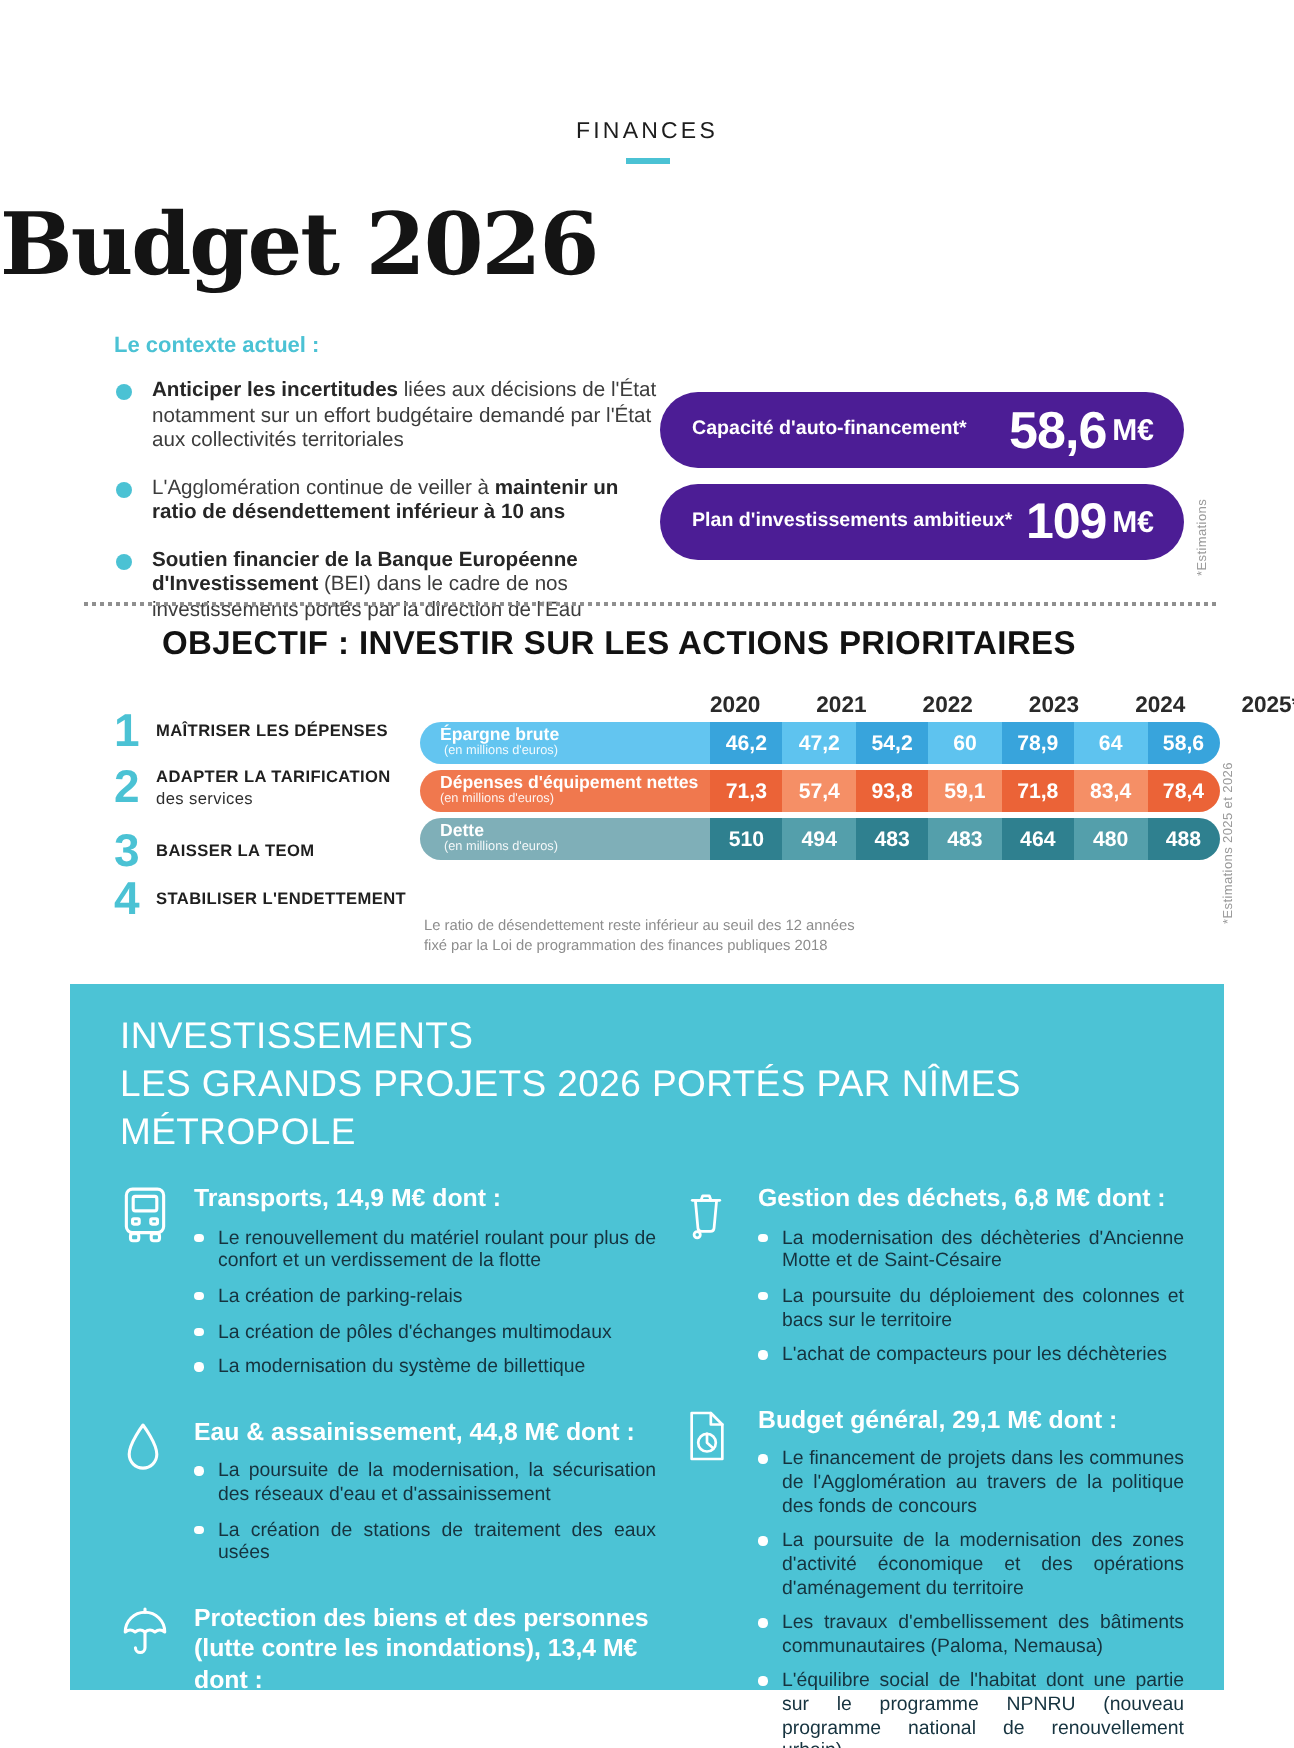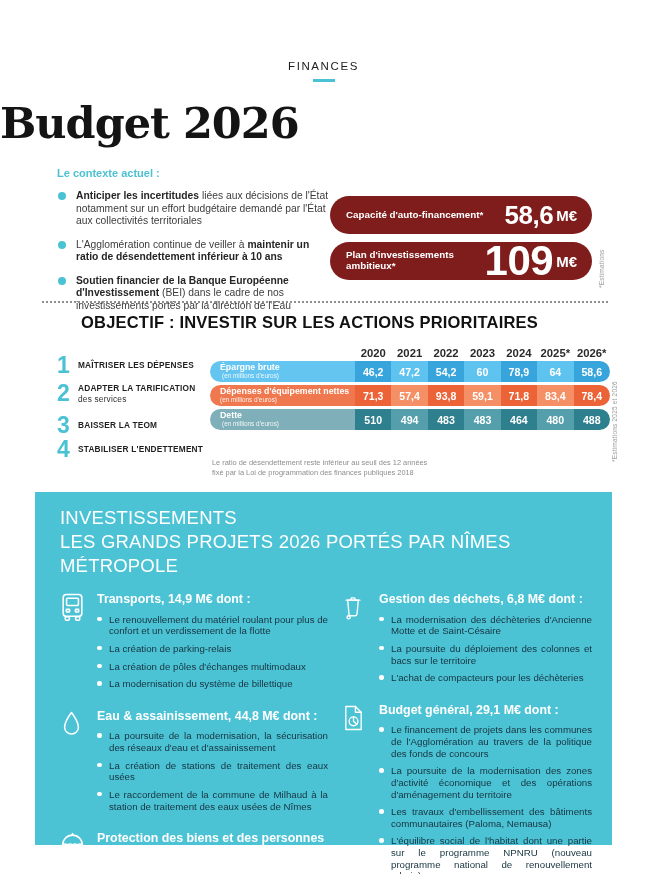--- a/index.html
+++ b/index.html
@@ -17,44 +17,44 @@
   
   .context { position:absolute; left:57px; top:167px; width:272px; }
   .context-heading { color:#4bc2d4; font-weight:bold; font-size:11px; margin-bottom:11px; }
   .ctx-item { position:relative; padding-left:19px; margin-bottom:11px;
               font-size:10.3px; line-height:1.22; color:#3c3c3c; }
   .ctx-dot { position:absolute; left:1px; top:2px; width:8px; height:8px; border-radius:50%; background:#4bc2d4; }
   .ctx-item b { color:#262626; }
 
   
   .pills { position:absolute; left:330px; top:196px; width:262px; }
-  .pill { height:38px; border-radius:19px; background:#7f1d1d; display:flex; align-items:center;
+  .pill { height:38px; border-radius:19px; background:#4c1d95; display:flex; align-items:center;
           padding:0 15px 0 16px; margin-bottom:8px; }
   .pill-label { color:#fff; font-weight:bold; font-size:9.8px; flex:1; line-height:1.1; }
   .pill-value { color:#fff; font-weight:bold; font-size:26px; letter-spacing:-0.5px; }
-  .pill-2 .pill-value { font-size:42px; }
+  .pill-2 .pill-value { font-size:25px; }
   .pill-unit { color:#fff; font-weight:bold; font-size:15px; margin-left:3px; }
   .vnote { position:absolute; writing-mode:vertical-rl; transform:rotate(180deg);
            font-size:6.5px; color:#9a9a9a; letter-spacing:0.2px; }
   .vnote-pills { left:598px; top:228px; height:60px; }
   .vnote-table { left:611px; top:362px; height:100px; }
 
   
   .dotted { position:absolute; left:42px; top:301px; width:566px; border-top:2px dotted #8f8f8f; }
   .objectif-heading { position:absolute; left:57px; top:313px; font-size:16.5px; font-weight:bold;
                       color:#121212; letter-spacing:0.2px;margin-left:24px; }
 
   
   .obj-item { position:absolute; left:57px; display:flex; align-items:center; }
   .obj-num { width:21px; font-size:23px; font-weight:bold; color:#4bc2d4; line-height:1; }
   .obj-label { font-size:8.3px; font-weight:bold; color:#1f1f1f; letter-spacing:0.2px; line-height:1.25; }
   .obj-sub { font-size:8.3px; font-weight:normal; color:#2e2e2e; }
 
   
-  .years { position:absolute; left:355px; top:347px; width:255px; display:flex; }
+  .years { position:absolute; left:355px; top:347px; width:255px; display:flex;gap:28px; }
   .year { flex:1; text-align:center; font-size:11.3px; font-weight:bold; color:#2a2a2a; }
   .btable { position:absolute; left:210px; top:361px; width:400px; }
   .brow { display:flex; height:21px; border-radius:11px; overflow:hidden; margin-bottom:3px; }
   .brow-label { width:145px; display:flex; flex-direction:column; justify-content:center;
                 padding-left:10px; line-height:1.08; }
   .brow-label .lbl { color:#fff; font-weight:bold; font-size:8.8px; }
   .brow-label .unit { color:rgba(255,255,255,0.9); font-size:6.4px; font-weight:normal; }
   .inline-unit .unit { display:inline; margin-left:2px; }
   .cell { flex:1; display:flex; align-items:center; justify-content:center;
           color:#fff; font-weight:bold; font-size:10.6px; }
@@ -235,21 +235,20 @@
         <div class="sect">
           <div class="sect-icon">
             <svg width="23" height="28" viewBox="0 0 24 28" fill="none" stroke="#fff" stroke-width="1.6" stroke-linejoin="round">
               <path d="M12 2 C12 2 4.8 11.6 4.8 17.3 a7.2 7.2 0 0 0 14.4 0 C19.2 11.6 12 2 12 2 Z"></path>
             </svg>
           </div>
           <div class="sect-body">
             <div class="sect-title">Eau &amp; assainissement, 44,8 M€ dont :</div>
             <div class="s-item"><span class="s-dot"></span><span>La poursuite de la modernisation, la sécurisation des réseaux d'eau et d'assainissement</span></div>
             <div class="s-item"><span class="s-dot"></span><span>La création de stations de traitement des eaux usées</span></div>
-            <div class="s-item"><span class="s-dot"></span><span>Le raccordement de la commune de Milhaud à la station de traitement des eaux usées de Nîmes</span></div>
           </div>
         </div>
 
         <div class="sect">
           <div class="sect-icon">
             <svg width="25" height="27" viewBox="0 0 24 26" fill="none" stroke="#fff" stroke-width="1.5" stroke-linecap="round" stroke-linejoin="round">
               <path d="M12 3 v-1.5"></path>
               <path d="M2.5 12.5 a9.5 9.5 0 0 1 19 0 q-2.4 -1.9 -4.75 0 q-2.35 -1.9 -4.75 0 q-2.35 -1.9 -4.75 0 q-2.35 -1.9 -4.75 0 Z"></path>
               <path d="M12 12.5 v7.6 a2.3 2.3 0 0 1 -4.6 0"></path>
             </svg>

